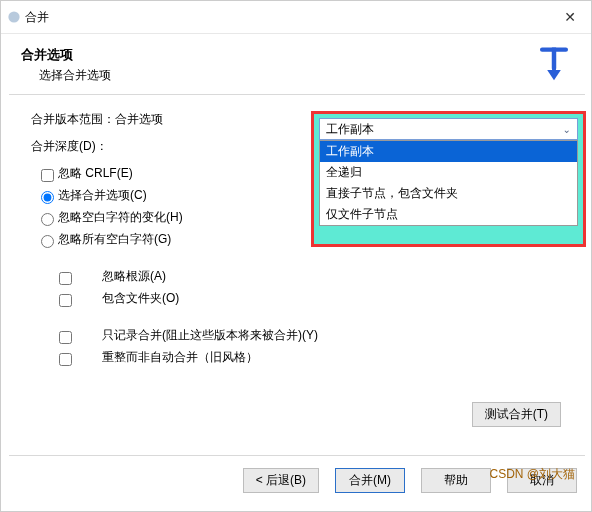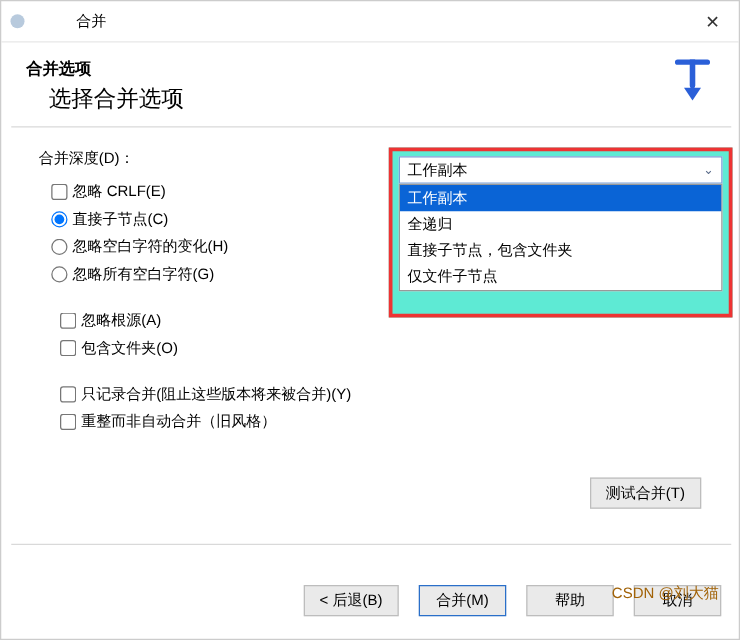--- a/index.html
+++ b/index.html
@@ -1,41 +1,41 @@
 <!DOCTYPE html>
 <html><head>
 <meta charset="utf-8">
 <style>
 * { box-sizing: border-box; margin: 0; padding: 0; }
 body { font-family: "Microsoft YaHei", SimSun, Arial, sans-serif; font-size: 12px; background: #fff; color: #000; -webkit-font-smoothing: none; }
 .window { width: 592px; height: 512px; border: 1px solid #ccc; background: #fff; position: relative; }
-.titlebar { height: 24px; display: flex; align-items: center; padding: 16px 6px; border-bottom: 1px solid #e8e8e8; gap: 36px; }
+.titlebar { height: 24px; display: flex; align-items: center; padding: 16px 6px; border-bottom: 1px solid #e8e8e8; }
 .titlebar .ticon { width: 14px; height: 14px; margin-right: 4px; opacity: .6; }
 .titlebar .ttext { flex: 1; }
 .titlebar .tclose { font-size: 14px; color: #333; width: 30px; text-align: center; cursor: default; }
 .header { display: flex; padding: 12px 20px 10px 20px; }
 .header .hleft { flex: 1; }
 .header h1 { font-size: 13px; font-weight: bold; margin-bottom: 3px; }
-.header .sub { font-size: 18px; margin-left: 18px; }
+.header .sub { font-size: 12px; margin-left: 18px; }
 .logo { width: 34px; height: 38px; }
 .hr { height: 1px; background: #d9d9d9; margin: 0 6px 0 8px; }
 .content { padding: 16px 30px 12px 30px; position: relative; }
 .row { display: flex; align-items: center; margin-bottom: 10px; }
 .lbl-left { width: 280px; }
 .depth-wrap { position: absolute; left: 310px; top: 16px; width: 275px; border: 3px solid #e33; padding-bottom: 18px; background: #5eead4; }
 .combo { border: 1px solid #7a9ed8; background: #fff; height: 22px; display: flex; align-items: center; padding: 0 6px; justify-content: space-between; margin: 4px 5px 0 5px; }
 .combo .arr { color: #5a6b8a; font-size: 10px; }
 .dropdown { border: 1px solid #999; margin: 0 5px 0 5px; background: #fff; }
 .dropdown div { padding: 2px 6px; }
 .dropdown .sel { background: #0a64d6; color: #fff; }
 .opts { margin-top: 4px; }
-.opt { display: flex; align-items: center; margin: 5px 0 5px 10px; }
+.opt { display: flex; align-items: flex-end; margin: 5px 0 5px 10px; }
 .opt input { margin-right: 4px; }
 .group { margin-top: 20px; }
-.group .opt { margin-left: 17px; }
+.group .opt { margin-left: 28px; gap: 26px; }
 .testbtn-row { text-align: right; padding-right: 0; margin-top: 36px; }
 .btn { background: #eaeaea; border: 1px solid #bdbdbd; padding: 3px 12px; font-size: 12px; font-family: inherit; }
 .hr2 { height: 1px; background: #d9d9d9; margin: 16px 6px 0 8px; }
 .footer { display: flex; justify-content: flex-end; align-items: center; padding: 10px 14px 0 0; gap: 16px; position: absolute; bottom: 18px; right: 0; width: 100%; }
 .footer .btn { min-width: 70px; }
 .btn.primary { border: 1px solid #2a6fc9; background: #eaeaea; }
 .watermark { position: absolute; right: 16px; bottom: 28px; color: #a16207; font-size: 12px; pointer-events: none; }
 </style>
 </head>
 <body>
@@ -57,20 +57,23 @@
     <svg class="logo" viewBox="0 0 40 44">
       <path d="M6 4 L20 4 L20 26" stroke="#2a5fd8" stroke-width="5" fill="none" stroke-linecap="round"></path>
       <path d="M34 4 L20 4 L20 26" stroke="#2a5fd8" stroke-width="5" fill="none" stroke-linecap="round"></path>
       <path d="M12 28 L20 40 L28 28 Z" fill="#2a5fd8"></path>
     </svg>
   </div>
   <div class="hr"></div>
 
   <div class="content">
     <div class="row">
+      <span>合并版本范围：合并选项</span>
+    </div>
+    <div class="row">
       <span class="lbl-left"><span>合并深度(D)：</span></span>
     </div>
 
     <div class="depth-wrap">
       <div class="combo">
         <span>工作副本</span>
         <span class="arr">⌄</span>
       </div>
       <div class="dropdown">
         <div class="sel">工作副本</div>
@@ -80,21 +83,21 @@
       </div>
     </div>
 
     <div class="opts">
       <label class="opt">
         <input type="checkbox" style="">
         <span>忽略 CRLF(E)</span>
       </label>
       <label class="opt">
         <input type="radio" name="ws" checked="" style="">
-        <span>直接子节点(C)</span>
+        <span>选择合并选项(C)</span>
       </label>
       <label class="opt">
         <input type="radio" name="ws" style="">
         <span>忽略空白字符的变化(H)</span>
       </label>
       <label class="opt">
         <input type="radio" name="ws" style="">
         <span>忽略所有空白字符(G)</span>
       </label>
 

